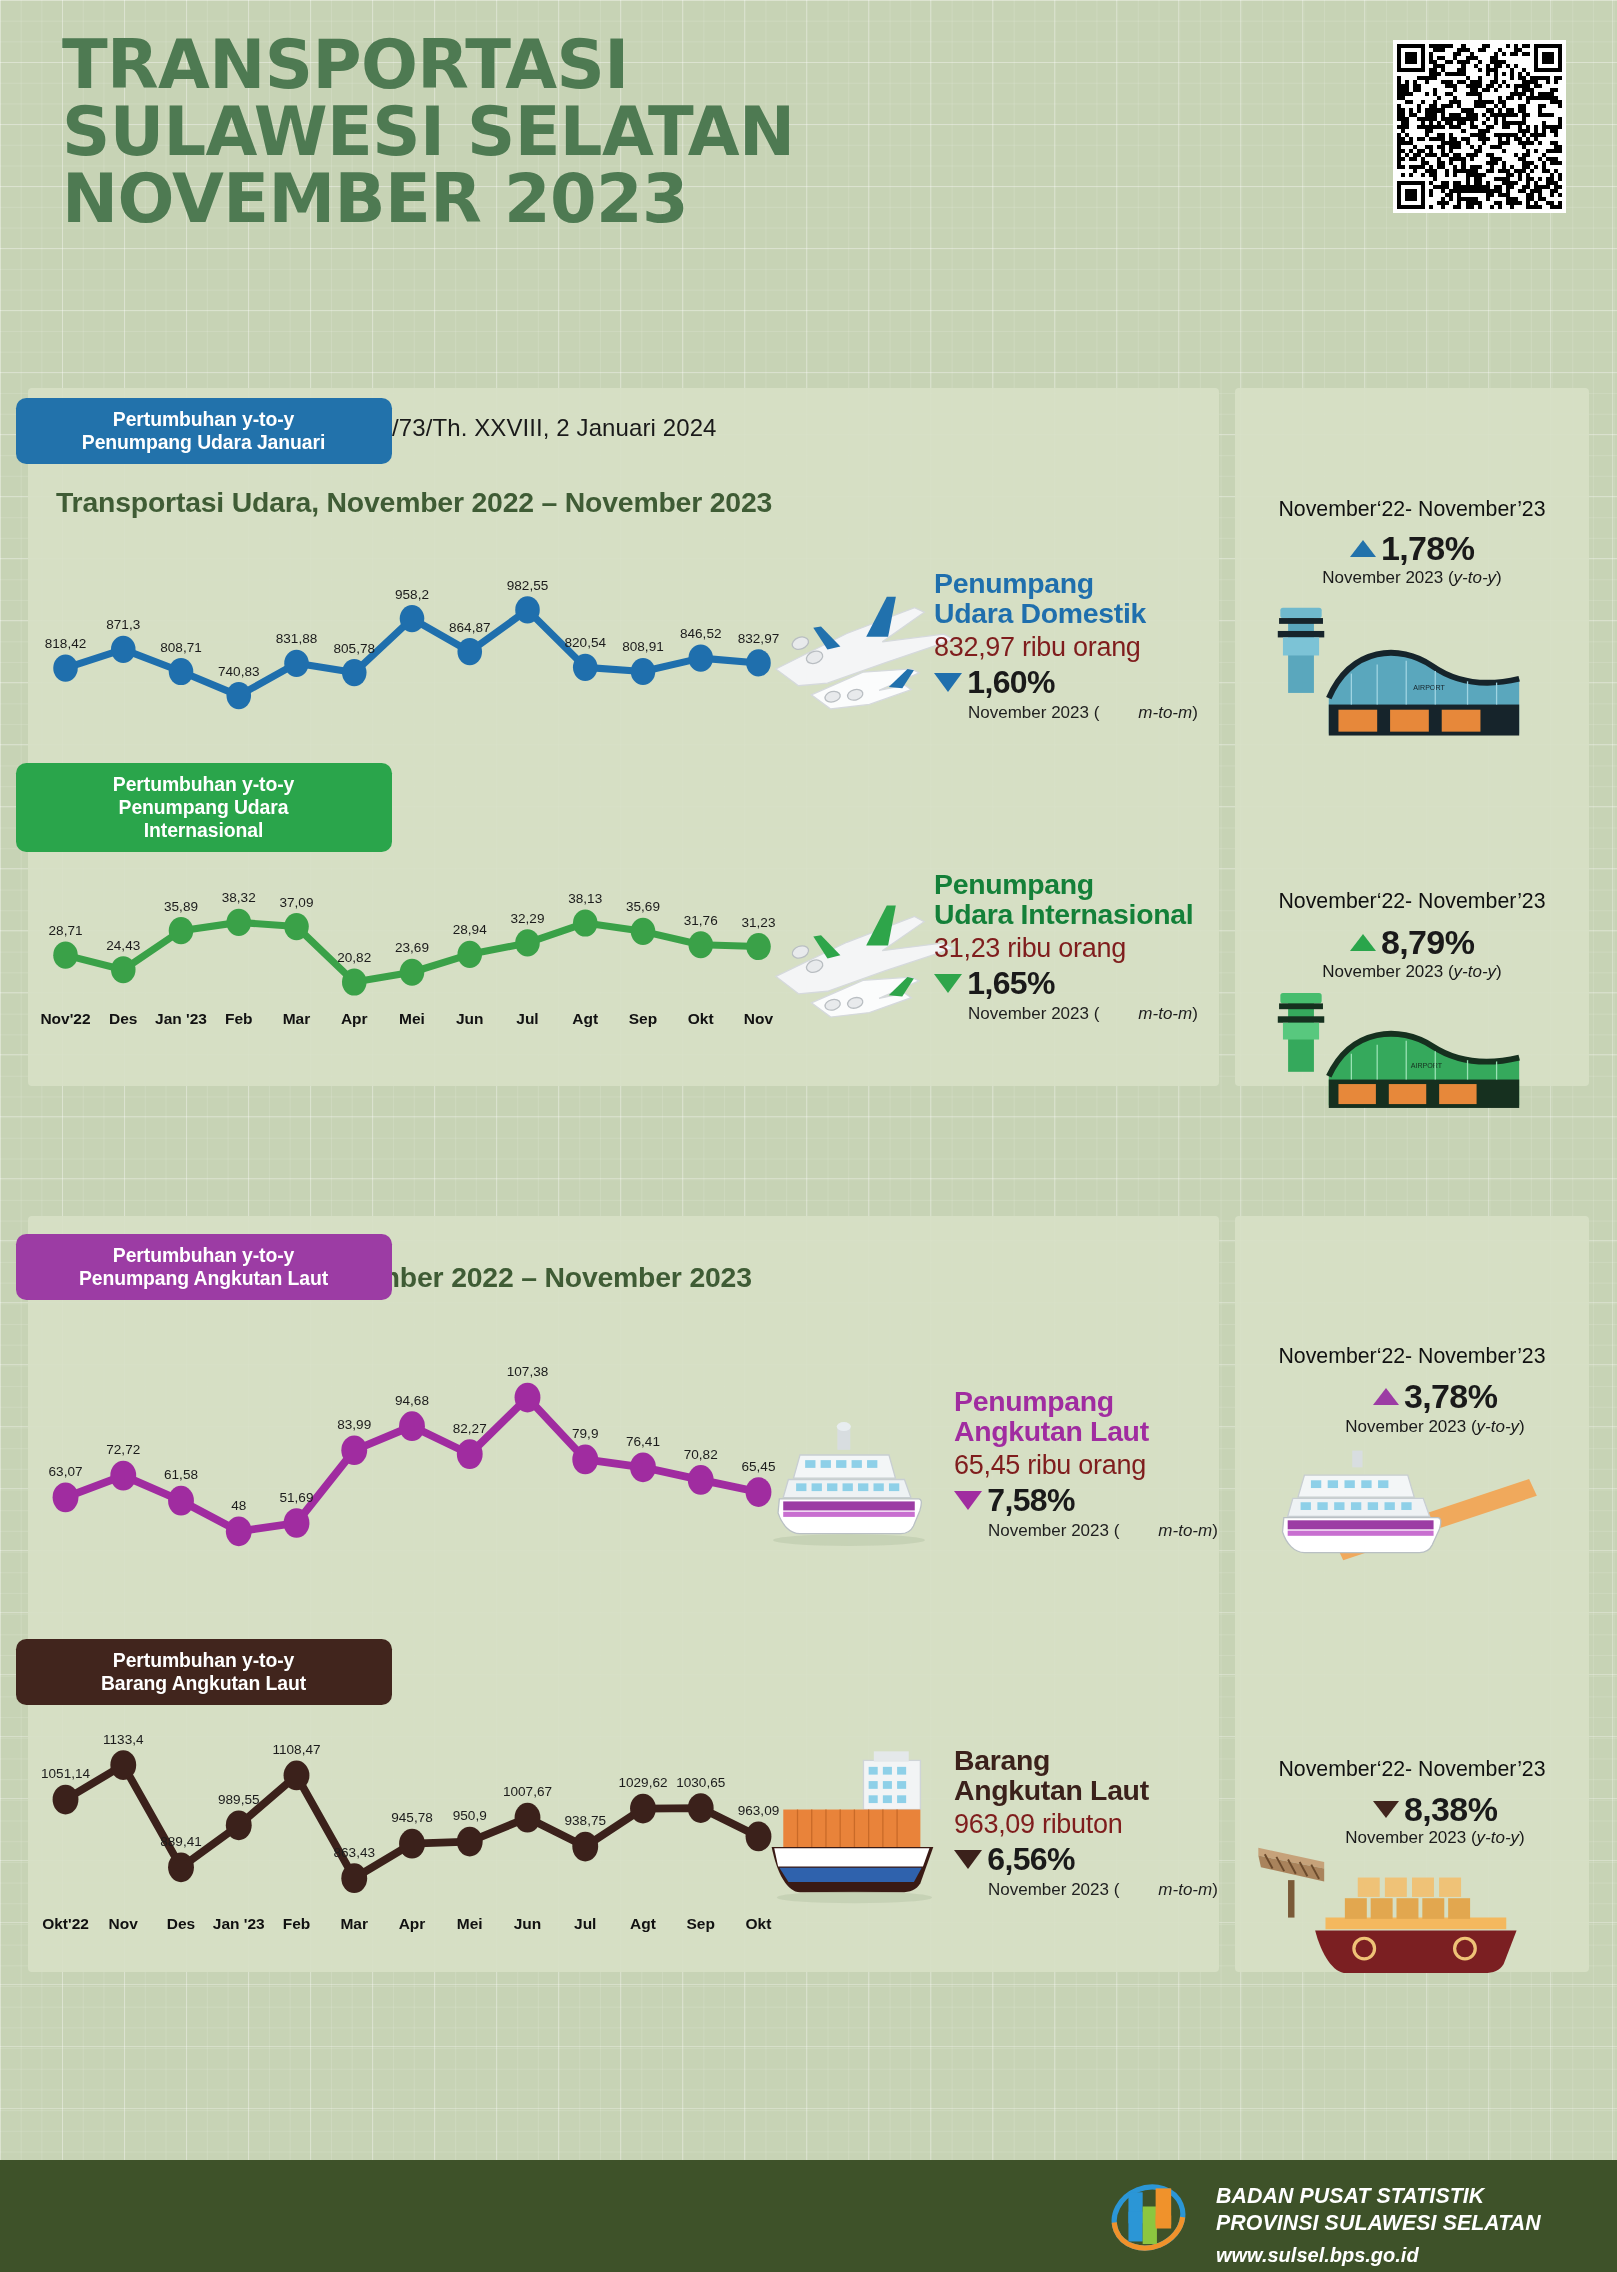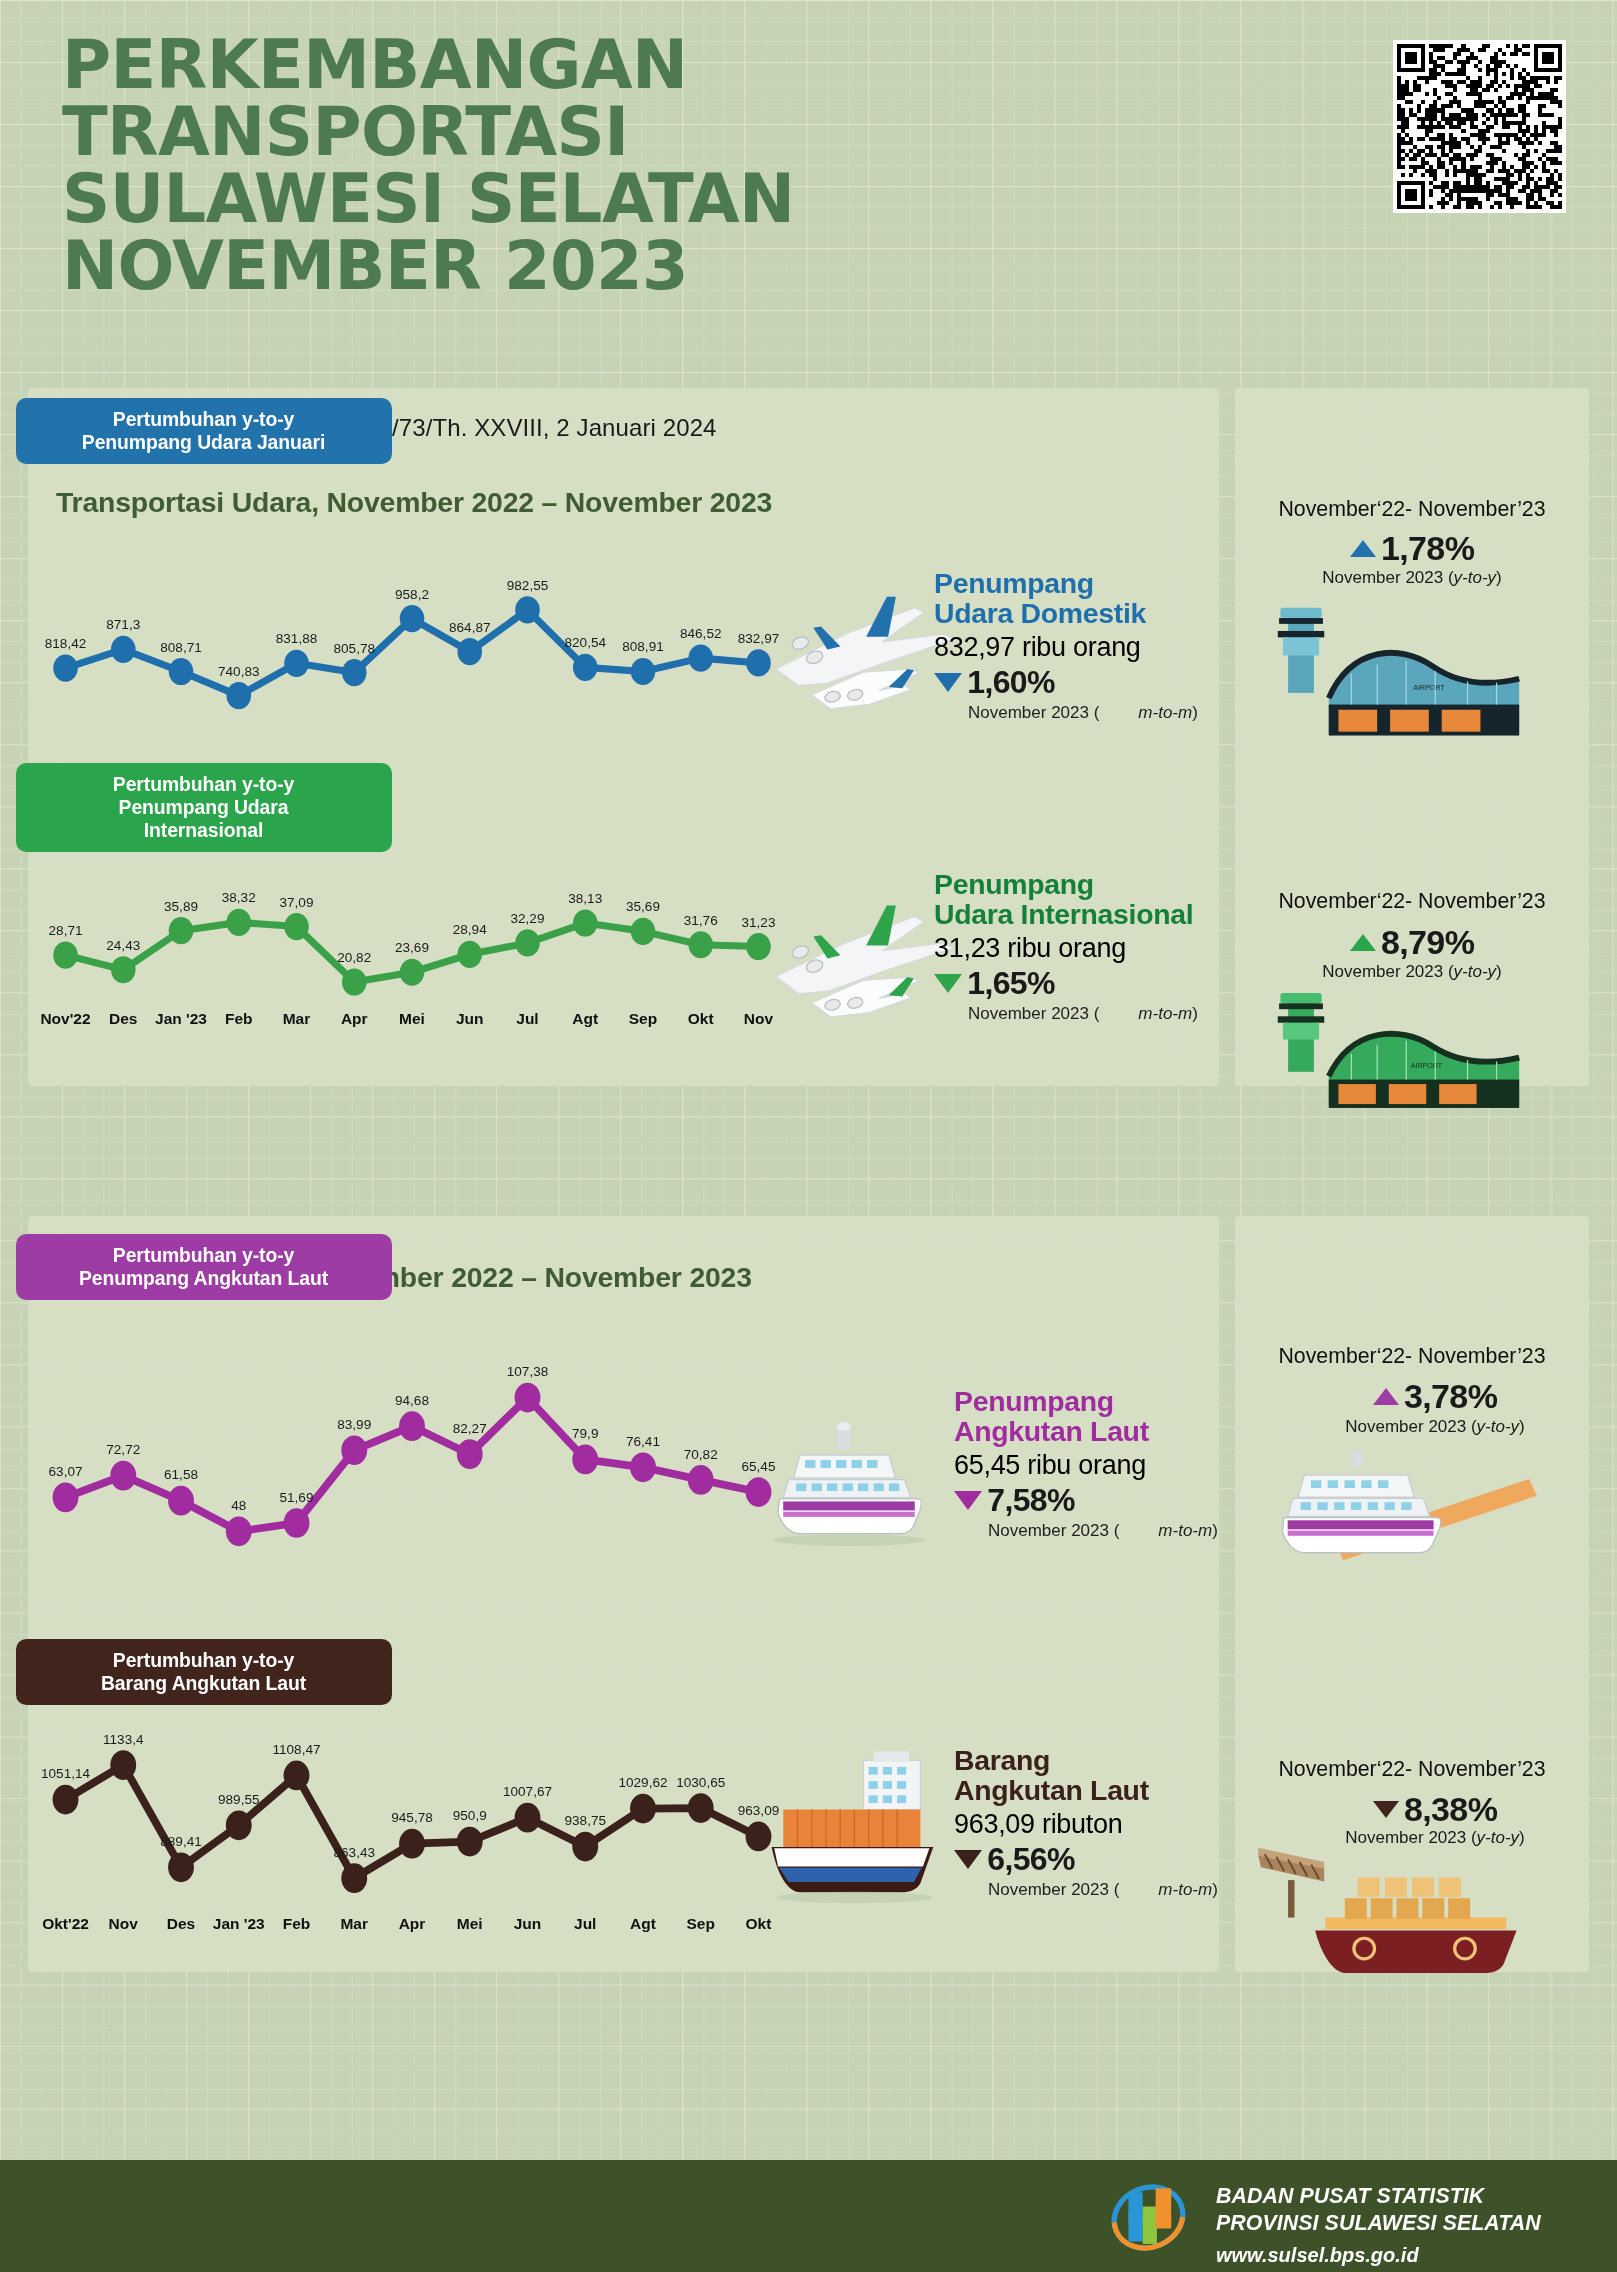--- a/index.html
+++ b/index.html
@@ -79,21 +79,21 @@
     font-size: 21px; fill: #1c1c1c;
   }
   .axis-label {
     font-family: "Liberation Sans", sans-serif;
     font-size: 24px; fill: #111; font-weight: 600;
   }
 
   
   .vpanel { position: absolute; }
   .vpanel .vtitle { font-size: 28.4px; font-weight: bold; line-height: 1.04; letter-spacing: -0.3px; }
-  .vpanel .vvalue { font-size: 27px; color: #000000; margin-top: 3.9px; letter-spacing: -0.3px; }
+  .vpanel .vvalue { font-size: 27px; color: #7f1d1d; margin-top: 3.9px; letter-spacing: -0.3px; }
   .vpanel .vpctrow { display: flex; align-items: center; margin-top: 1.3px; }
   .vpanel .vpct { font-size: 32px; font-weight: bold; color: #1a1a1a; letter-spacing: -0.6px; }
   .vpanel .vsub { font-size: 17px; color: #1f1f1f; margin-top: 1.3px; }
   .vpanel .vsub em { font-style: italic; margin-left: 39px; }
 
   .tri { width: 0; height: 0; margin-right: 5.2px; }
   .tri-down { border-left: 14.2px solid transparent; border-right: 14.2px solid transparent; border-top: 19.4px solid currentColor; }
   .tri-sm-down { border-left: 13px solid transparent; border-right: 13px solid transparent; border-top: 17.5px solid currentColor; }
   .tri-sm-up   { border-left: 13px solid transparent; border-right: 13px solid transparent; border-bottom: 17.5px solid currentColor; }
 
@@ -135,21 +135,20 @@
   .illus { position: absolute; }
 </style>
 </head>
 <body>
 
 <div class="page-grid"></div>
 <div class="page-grid-fine"></div>
 
 <div class="header">
   <h1>
-    <span>PERKEMBANGAN</span>
     <span>TRANSPORTASI</span>
     <span>SULAWESI SELATAN</span>
     <span>NOVEMBER 2023</span>
   </h1>
 </div>
 
 <div class="qr">
   <svg viewBox="0 0 41 41" shape-rendering="crispEdges">
     <rect width="41" height="41" fill="#fff"></rect>
     <g fill="#000" id="qrg">

